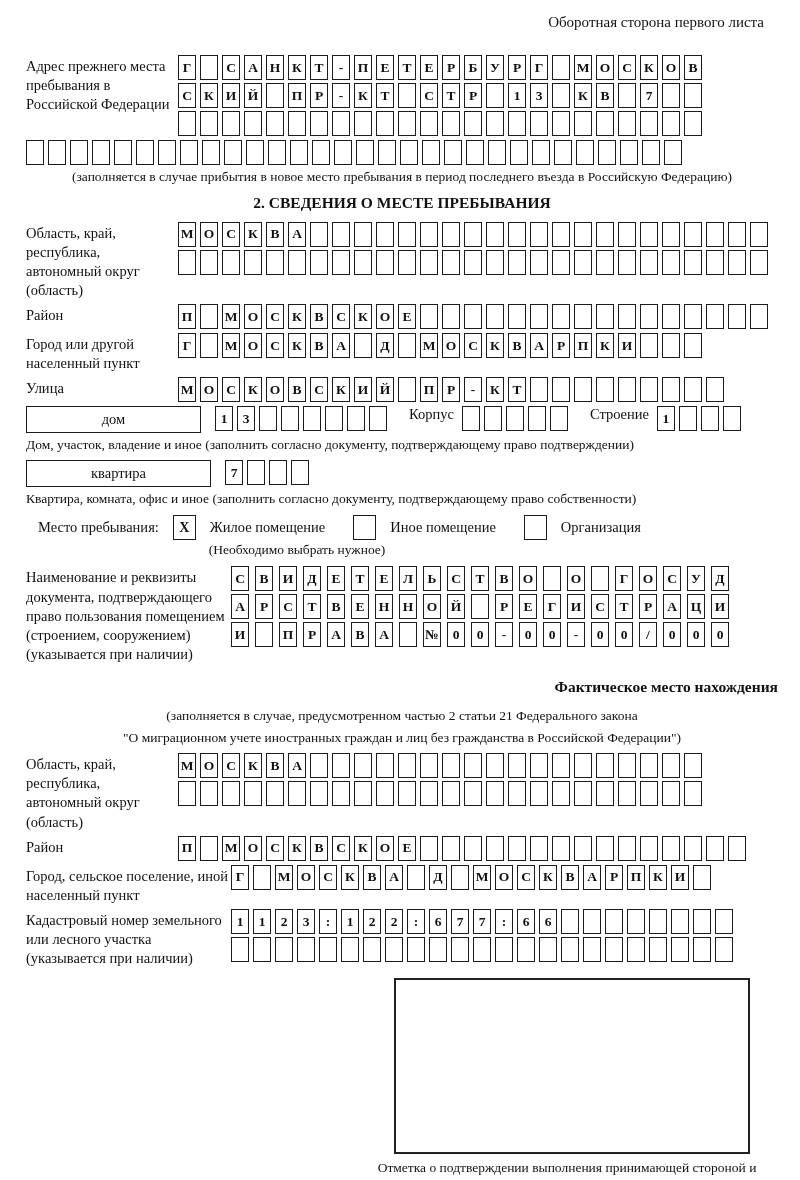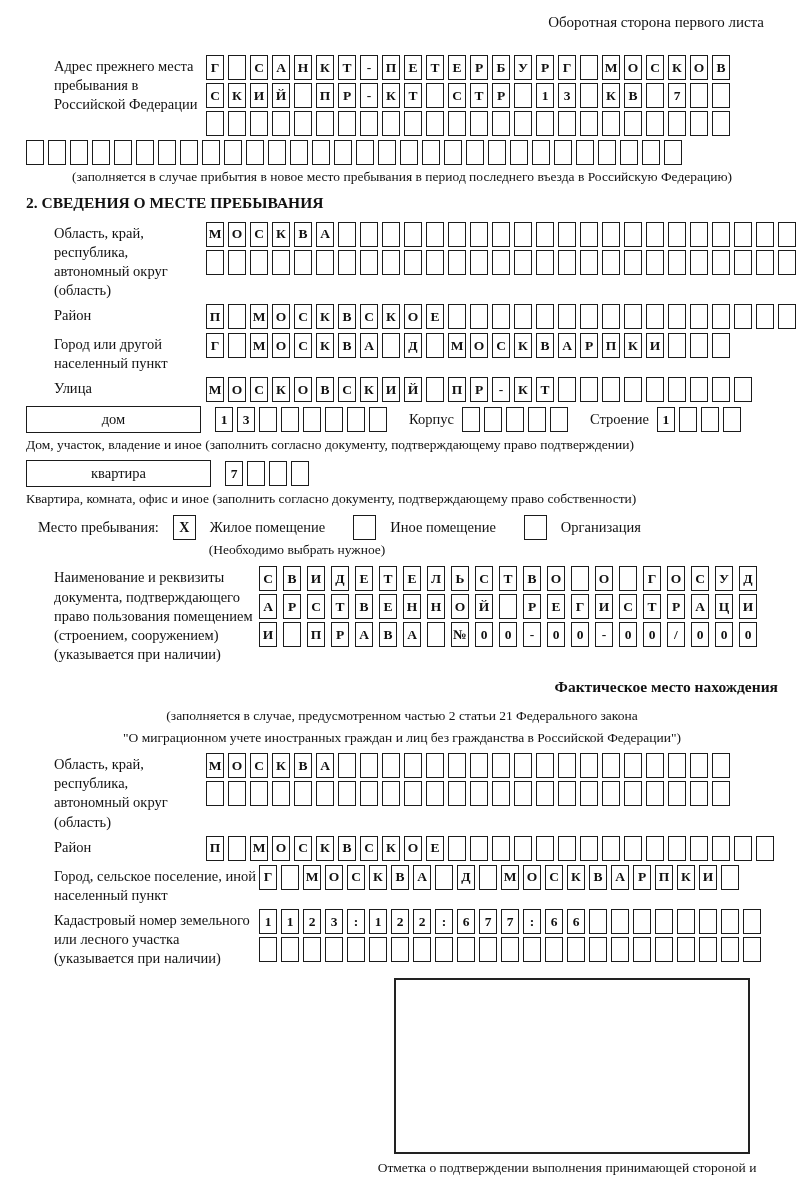--- a/index.html
+++ b/index.html
@@ -6,42 +6,42 @@
   html,body { background:#ffffff; }
   body {
     width:800px; height:1180px; overflow:hidden;
     font-family:"Liberation Serif","DejaVu Serif",serif;
     color:#111;
   }
   .page { padding:14px 22px 0 26px; }
 
   .hdr-note { text-align:right; font-size:15px; padding-right:14px; margin-bottom:24px; }
 
-  .frow { display:flex; align-items:flex-start; margin-bottom:4px;margin-left:28px; }
+  .frow { display:flex; align-items:flex-start; margin-bottom:4px; }
   .flabel { flex-shrink:0; font-size:14.5px; line-height:1.32; padding-top:2px; }
   .w150 { width:152px; }
   .w200 { width:205px; }
   .rows  { display:flex; flex-direction:column; gap:3px; }
 
   .boxrow { display:flex; gap:4px; }
   .boxrow.wide-gap { gap:6px; }
   .cell {
     width:18px; height:25px; flex-shrink:0;
     border:1.6px solid #1b1b1b;
     display:flex; align-items:center; justify-content:center;
     font-size:13.5px; font-weight:bold; line-height:1;
   }
   .full { margin:3px 0 2px 0; }
 
   .note { font-size:13.5px; line-height:1.3; margin:3px 0 6px 0; }
   .center { text-align:center; }
 
-  .sec-title { text-align:left; font-weight:bold; font-size:15.5px; margin:8px 0 10px 0; }
-
-  .house-row, .apt-row { display:flex; align-items:center; margin:4px 0 3px 0; }
+  .sec-title { text-align:center; font-weight:bold; font-size:15.5px; margin:8px 0 10px 0; }
+
+  .house-row, .apt-row { display:flex; margin:4px 0 3px 0; }
   .widebox {
     height:27px; border:1.6px solid #1b1b1b;
     display:flex; align-items:center; justify-content:center;
     font-size:14.5px; flex-shrink:0;
   }
   .widebox.dom { width:175px; margin-right:14px; }
   .widebox.kv  { width:185px; margin-right:14px; }
   .inline-label { font-size:14.5px; margin:0 8px 0 22px; }
 
   .premises-row { display:flex; align-items:center; gap:14px; font-size:14.5px; margin:8px 0 2px 12px; }

